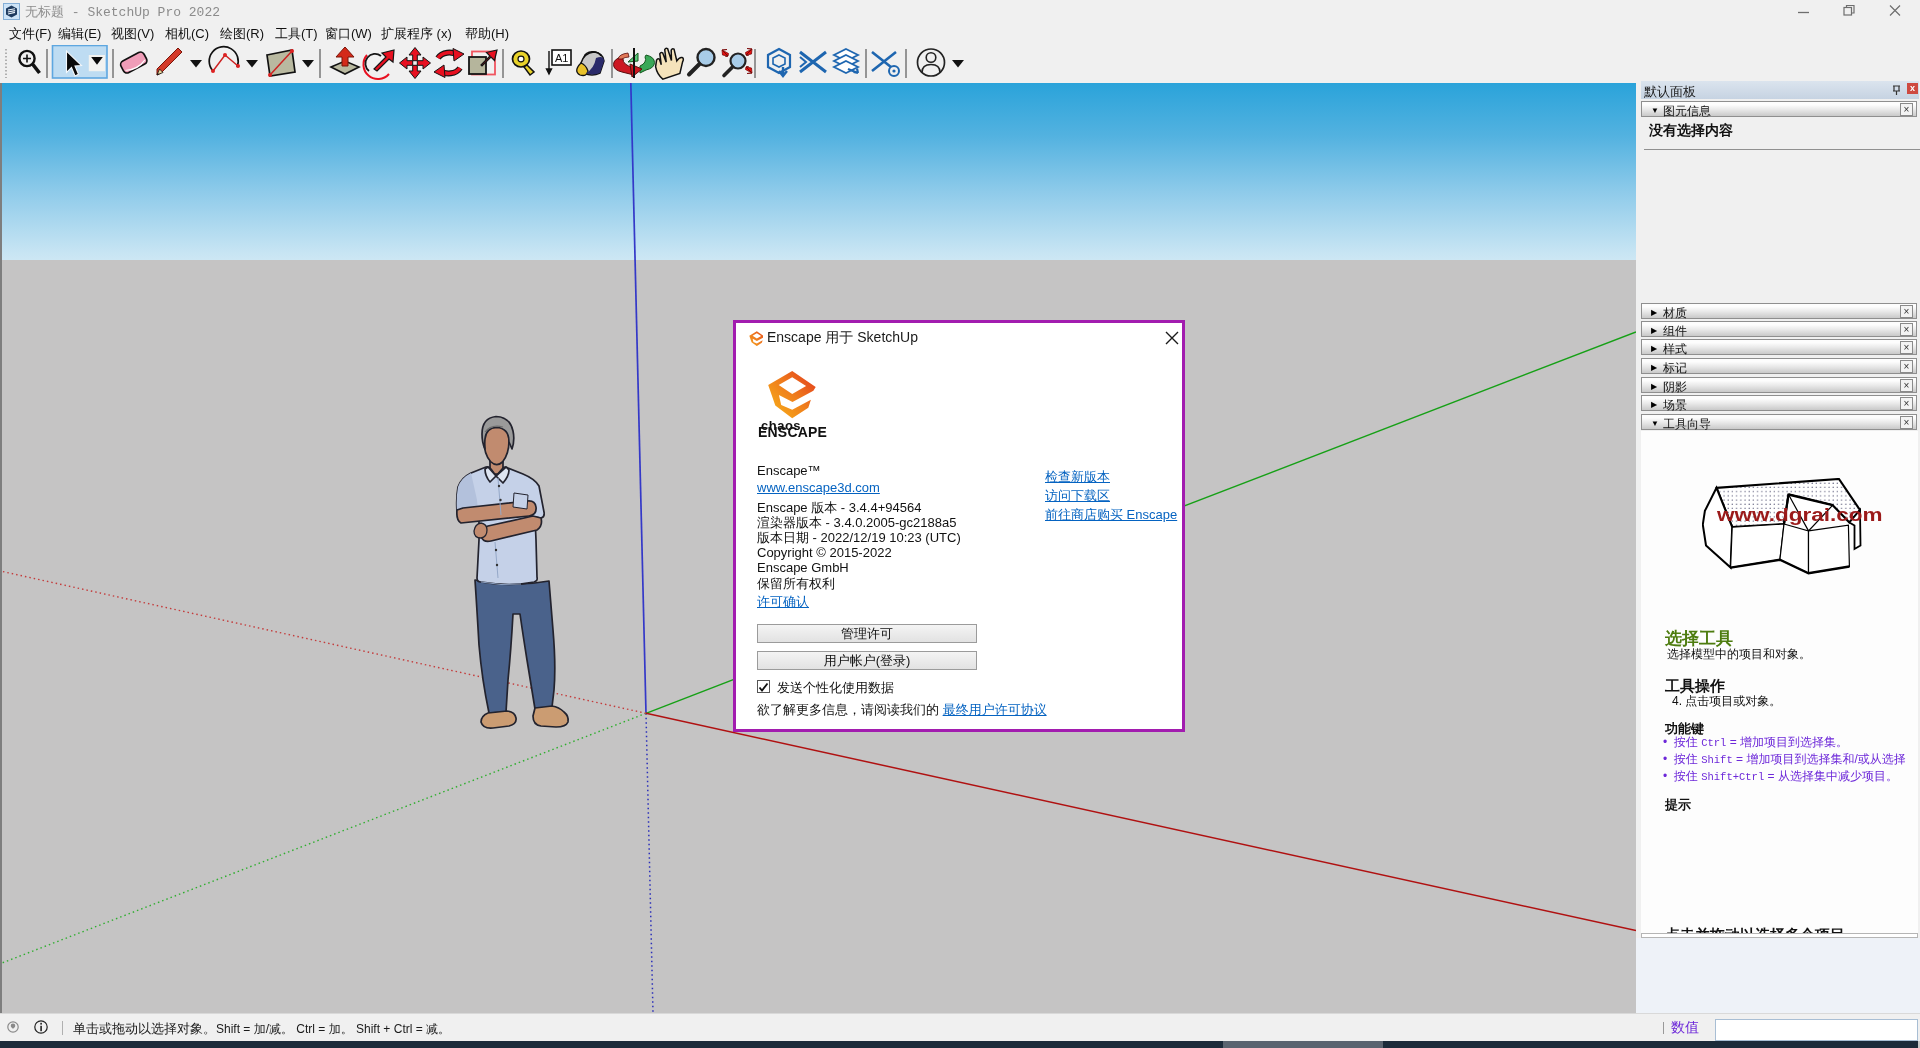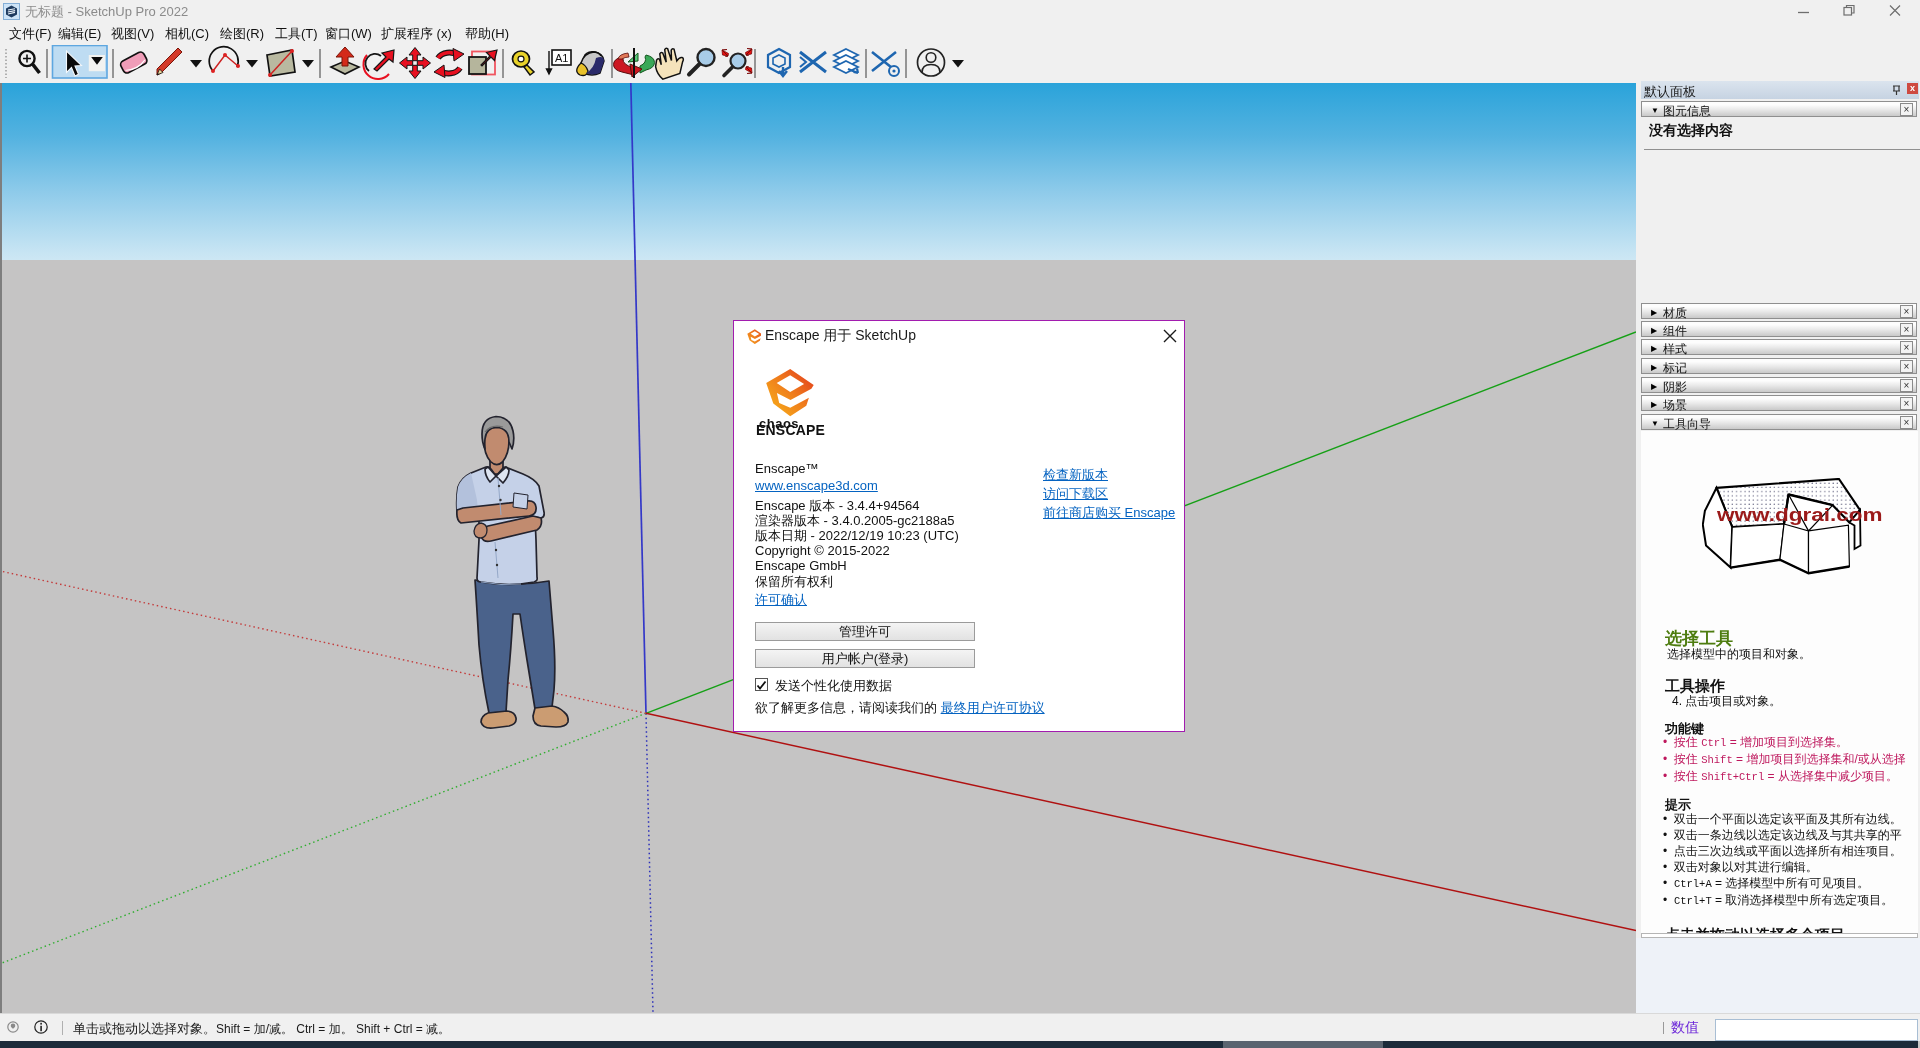--- a/index.html
+++ b/index.html
@@ -1,36 +1,36 @@
 <!DOCTYPE html>
 <html><head>
 <meta charset="utf-8">
 <style>
 * { margin:0; padding:0; box-sizing:border-box; }
 html,body { width:1920px; height:1048px; overflow:hidden; }
 body { font-family:"Liberation Sans", sans-serif; background:#f0f0f0; position:relative; }
 .abs { position:absolute; }
 
-#titlebar { position:absolute; left:0; top:0; width:1792px; height:22px; background:#f0f0f0; }
+#titlebar { position:absolute; left:0; top:0; width:1792px; height:22px; background:#f0f0f0;font-family:Liberation Mono, monospace; }
 #titletext { position:absolute; left:25px; top:3px; font-size:13px; color:#8b8b8b; }
 
 #menubar { position:absolute; left:0; top:22px; width:1920px; height:23px; background:#f0f0f0; font-size:13px; color:#111; }
 #menubar span { position:absolute; top:3px; }
 
 #toolbar { position:absolute; left:0; top:45px; width:1920px; height:38px; background:#f0f0f0; }
 
 #viewport { position:absolute; left:0; top:83px; width:1636px; height:930px; border-left:2px solid #7e7e7e; overflow:hidden; background:#c5c4c4; }
 #sky { position:absolute; left:0; top:0; width:1636px; height:177px; background:linear-gradient(to bottom,#2aa3da 0%, #53b2e0 30%, #8fcbea 62%, #c6e4f3 95%, #cde7f4 100%); }
 
 #panel { position:absolute; left:1636px; top:83px; width:284px; height:930px; background:#f0f0f0; }
 
 #statusbar { position:absolute; left:0; top:1013px; width:1920px; height:28px; background:#f0f0f0; border-top:1px solid #d9d9d9; }
 #taskstrip { position:absolute; left:0; top:1041px; width:1920px; height:7px; background:#1c2b3a; }
 
-#dialog { position:absolute; left:733px; top:320px; width:452px; height:412px; background:#fff; border:1px solid #a21caf; font-size:13px; color:#111; }
+#dialog { position:absolute; left:733px; top:320px; width:452px; height:412px; background:#fff; border:3px solid #a21caf; font-size:13px; color:#111; }
 .lnk { color:#0563c1; text-decoration:underline; }
 .btn { position:absolute; left:21px; width:220px; height:19px; background:linear-gradient(#f4f4f4,#e2e2e2); border:1px solid #9b9b9b; text-align:center; font-size:13px; color:#111; line-height:17px; }
 
 .sechdr { position:absolute; left:5px; width:276px; height:16px; background:linear-gradient(#fdfdfd 20%,#e8e8e8 55%,#c9c9c9); border:1px solid #8f8f8f; font-size:12px; color:#111; }
 .sechdr .tri { position:absolute; left:9px; top:4px; font-size:8px; color:#000; }
 .sechdr .lbl { position:absolute; left:21px; top:1px; }
 .xbtn { position:absolute; right:3px; top:1px; width:13px; height:13px; border:1px solid #8a8a8a; background:#f3f3f3; font-size:10px; line-height:11px; text-align:center; color:#333; }
 </style>
 </head>
 <body>
@@ -341,34 +341,26 @@
       <path d="M28.6 89.6 L77.9 81.7 L106.5 95.3 L147.4 88.5" fill="none" stroke="#000" stroke-width="2.4"></path>
       <path d="M82 46 L86.5 16.5" stroke="#000" stroke-width="2"></path>
     </svg>
     <div class="abs" style="left:76px;top:74px;font-size:18px;font-weight:bold;color:#9b1a1a;transform:scaleX(1.25);transform-origin:0 0;white-space:nowrap">www.dgrai.com</div>
 
     <div class="abs" style="left:24px;top:196px;font-size:17px;font-weight:bold;color:#4d7c0f">选择工具</div>
     <div class="abs" style="left:26px;top:215px;font-size:12px;color:#111">选择模型中的项目和对象。</div>
     <div class="abs" style="left:24px;top:246px;font-size:15px;font-weight:bold;color:#111">工具操作</div>
     <div class="abs" style="left:31px;top:262px;font-size:12px;color:#111">4. 点击项目或对象。</div>
     <div class="abs" style="left:24px;top:289px;font-size:13px;font-weight:bold;color:#111">功能键</div>
-    <div class="abs" style="left:22px;top:304px;font-size:12px;color:#be185d;line-height:15.9px;white-space:nowrap">
+    <div class="abs" style="left:22px;top:304px;font-size:12px;color:#6d28d9;line-height:15.9px;white-space:nowrap">
       •&nbsp; 按住 <span style="font-family:'Liberation Mono',monospace;font-size:10.5px">Ctrl</span> = 增加项目到选择集。<br>
       •&nbsp; 按住 <span style="font-family:'Liberation Mono',monospace;font-size:10.5px">Shift</span> = 增加项目到选择集和/或从选择<br>
       •&nbsp; 按住 <span style="font-family:'Liberation Mono',monospace;font-size:10.5px">Shift+Ctrl</span> = 从选择集中减少项目。
     </div>
     <div class="abs" style="left:24px;top:365px;font-size:13px;font-weight:bold;color:#111">提示</div>
-    <div class="abs" style="left:22px;top:381px;font-size:12px;color:#111;line-height:15.9px;white-space:nowrap">
-      •&nbsp; 双击一个平面以选定该平面及其所有边线。<br>
-      •&nbsp; 双击一条边线以选定该边线及与其共享的平<br>
-      •&nbsp; 点击三次边线或平面以选择所有相连项目。<br>
-      •&nbsp; 双击对象以对其进行编辑。<br>
-      •&nbsp; <span style="font-family:'Liberation Mono',monospace;font-size:10.5px">Ctrl+A</span> = 选择模型中所有可见项目。<br>
-      •&nbsp; <span style="font-family:'Liberation Mono',monospace;font-size:10.5px">Ctrl+T</span> = 取消选择模型中所有选定项目。
-    </div>
     <div class="abs" style="left:24px;top:495px;font-size:15px;font-weight:bold;color:#111">点击并拖动以选择多个项目</div>
   </div>
 
   <div class="abs" style="left:5px;top:850px;width:277px;height:5px;background:#fff;border:1px solid #b5b5b5"></div>
 
   <div class="abs" style="left:0px;top:855px;width:284px;height:77px;background:#eef2f8"></div>
 </div>
 
 <div id="dialog">
 

